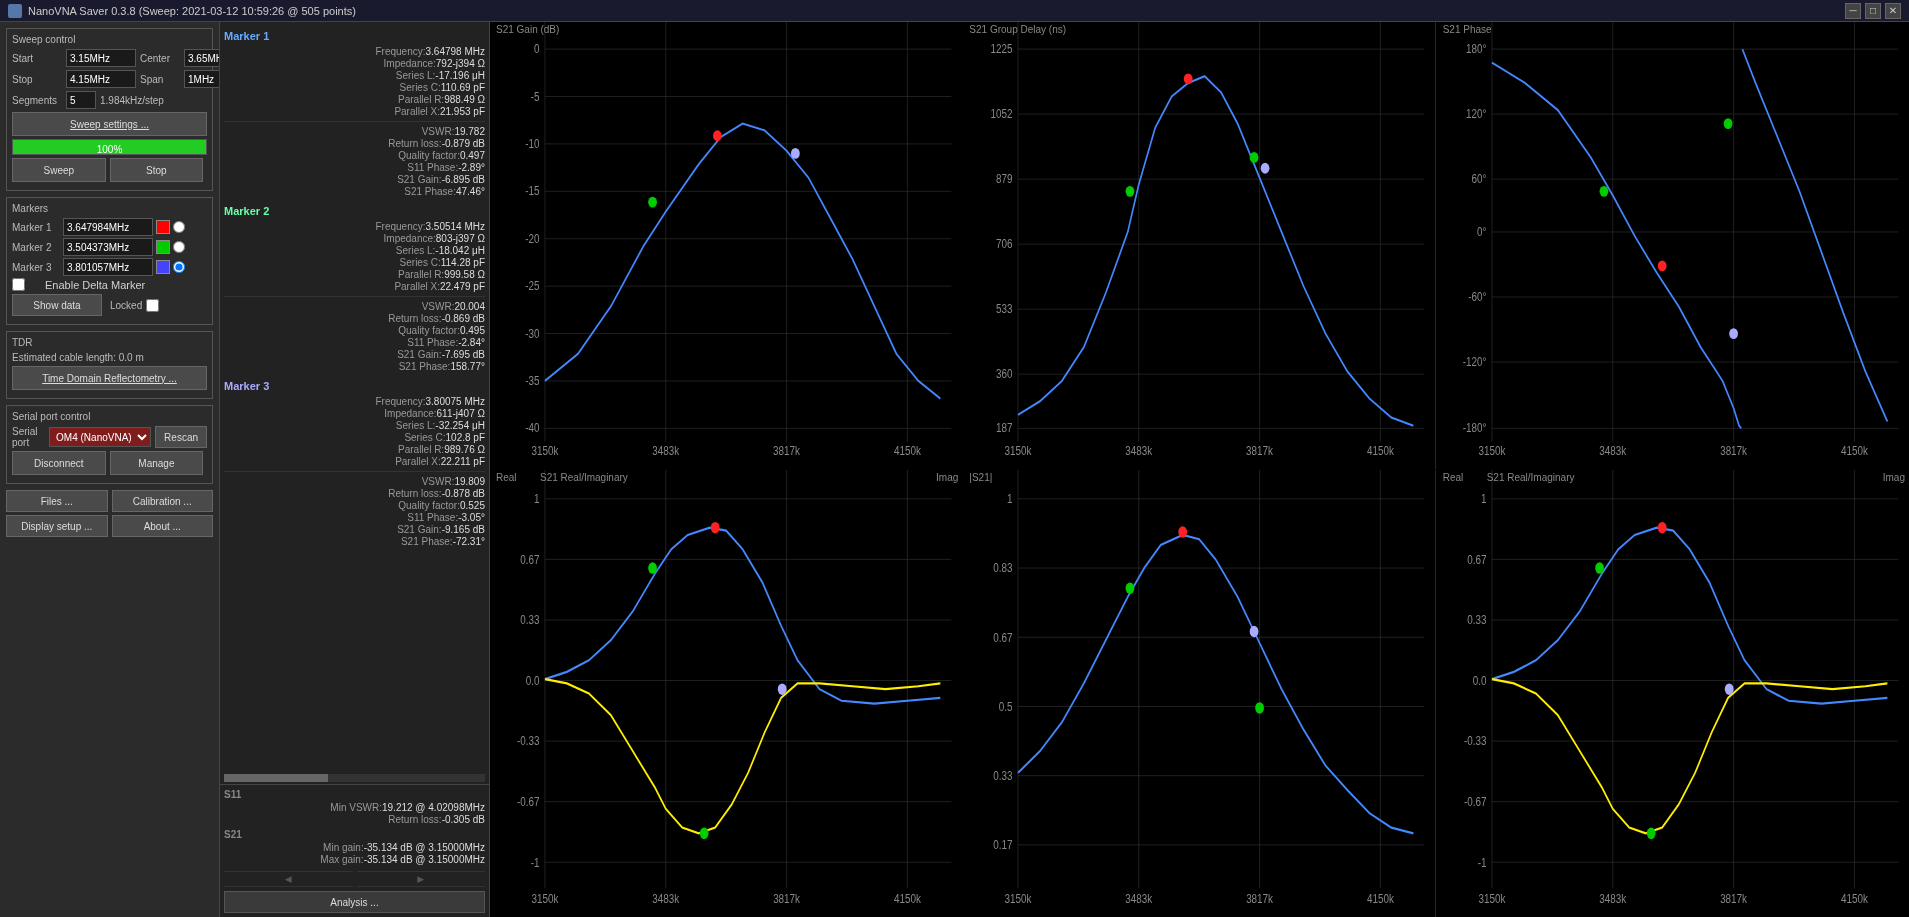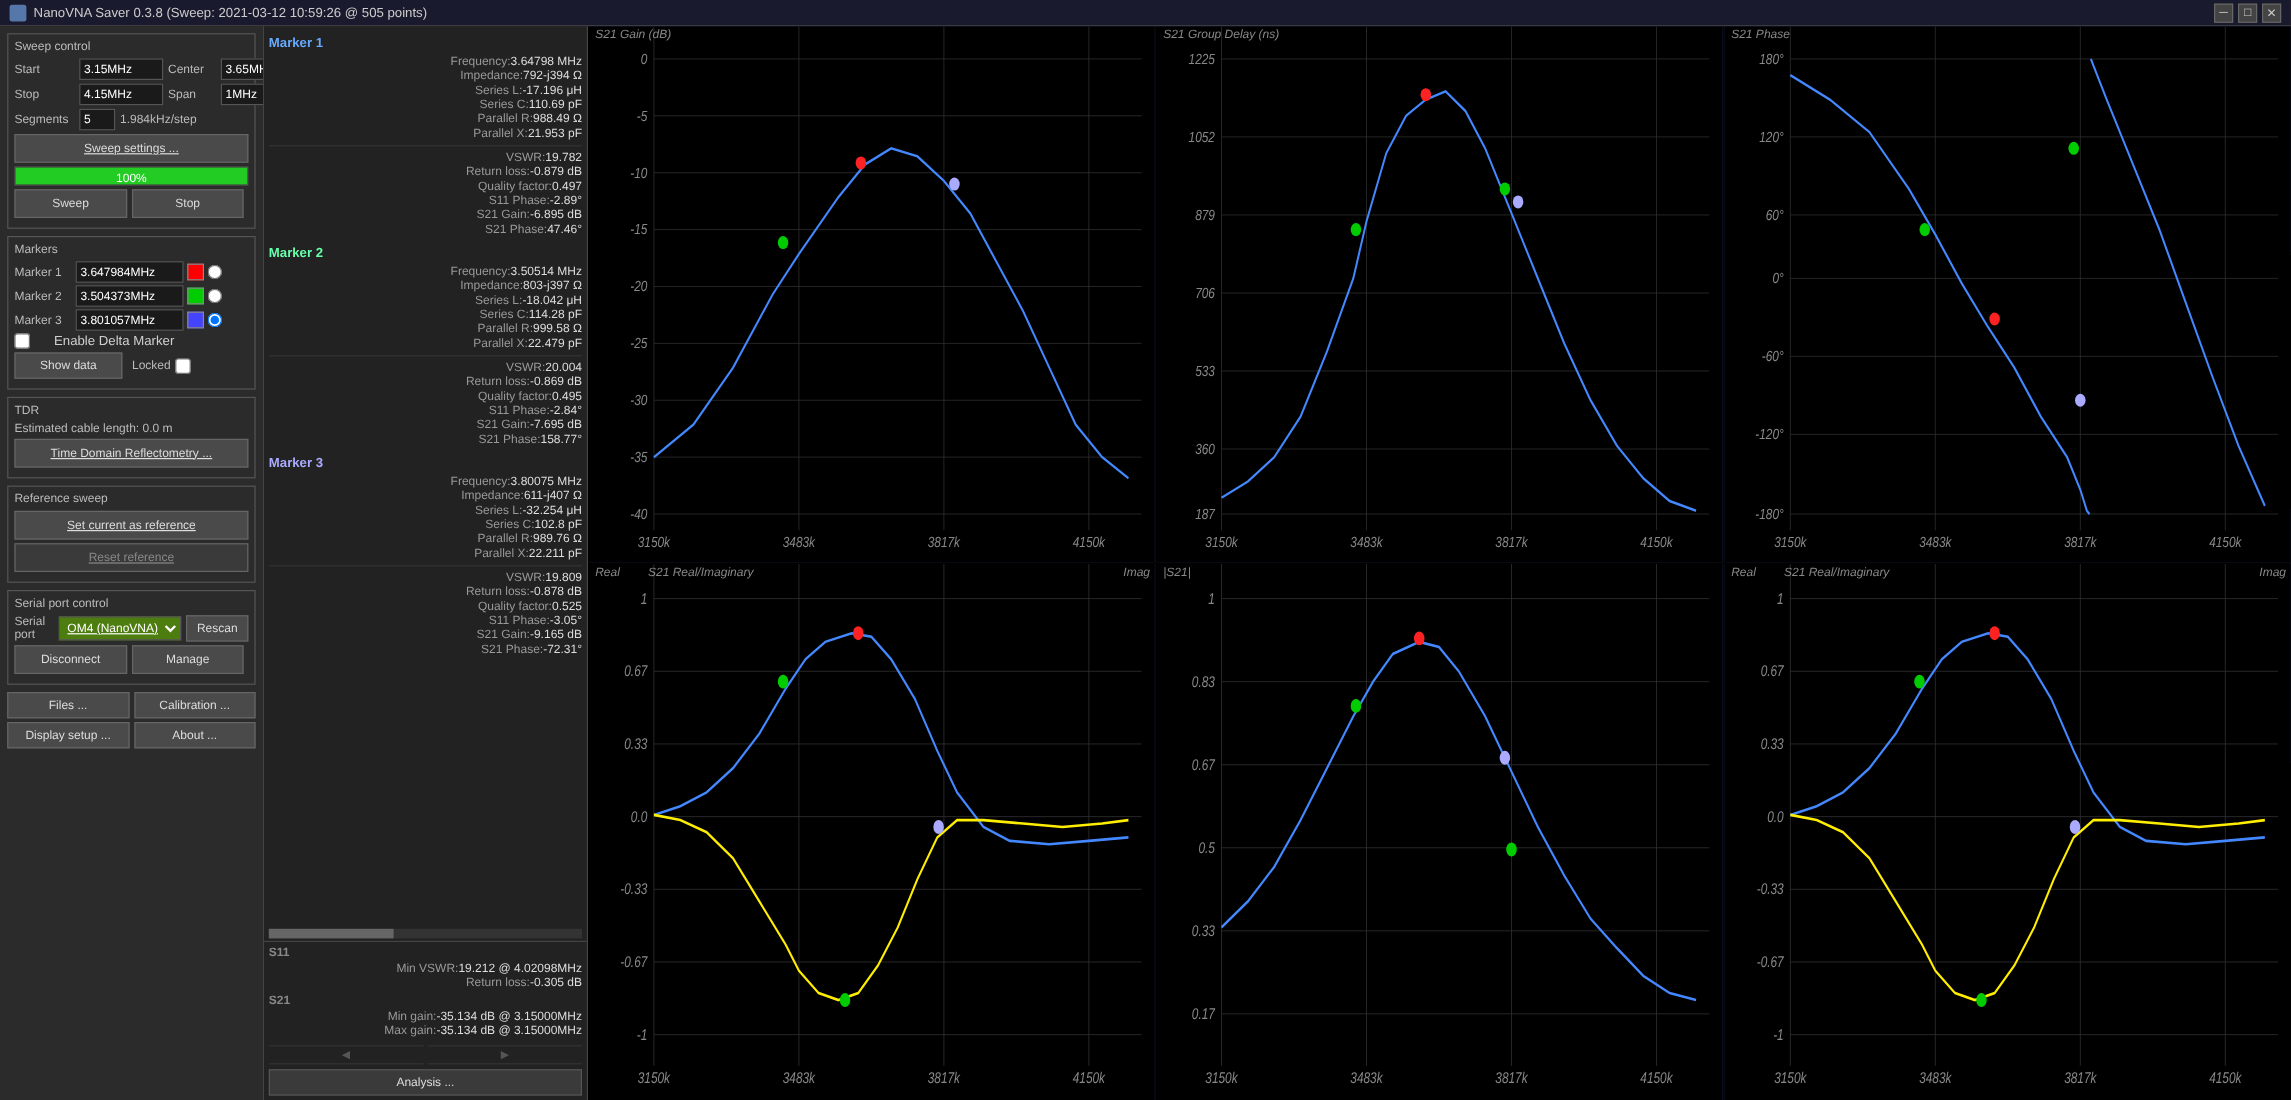--- a/index.html
+++ b/index.html
@@ -132,27 +132,26 @@
       flex-shrink: 0;
     }
     .checkbox-row {
       display: flex; align-items: center; gap: 20px;
       margin-bottom: 3px;
     }
     .tdr-section { margin-bottom: 6px; }
     .cable-len { font-size: 10px; color: #bbb; margin-bottom: 3px; }
     .serial-row { display: flex; gap: 4px; margin-bottom: 3px; align-items: center; }
     .select-field {
-      background: #4d7c0f;
+      background: #7f1d1d;
       border: 1px solid #555;
       color: #fff;
       font-size: 10px;
       padding: 1px 2px;
       height: 20px;
-      text-decoration: underline;
     }
 
     
     .middle-panel {
       width: 270px;
       background: #222;
       border-right: 1px solid #444;
       display: flex;
       flex-direction: column;
       overflow: hidden;
@@ -198,24 +197,23 @@
     
     .charts-panel {
       flex: 1;
       display: grid;
       grid-template-columns: 1fr 1fr 1fr;
       grid-template-rows: 1fr 1fr;
       gap: 1px;
       background: #000;
     }
     .chart-container {
-      background: #0f172a;
+      background: #4c1d95;
       position: relative;
       overflow: hidden;
-      font-style: italic;
     }
     .chart-title {
       position: absolute;
       top: 2px;
       left: 6px;
       font-size: 10px;
       color: #888;
       z-index: 5;
     }
     .chart-svg {
@@ -307,25 +305,20 @@
         <input type="checkbox" style="">
       </div>
     </div>
 
     <div class="group-box tdr-section">
       <div class="group-box-title">TDR</div>
       <div class="cable-len">Estimated cable length: 0.0 m</div>
       <button class="btn btn-full">Time Domain Reflectometry ...</button>
     </div>
 
-    <div class="group-box">
-      <div class="group-box-title">Reference sweep</div>
-      <button class="btn btn-full">Set current as reference</button>
-      <button class="btn btn-full" style="background:#3a3a3a;color:#888">Reset reference</button>
-    </div>
 
     <div class="group-box">
       <div class="group-box-title">Serial port control</div>
       <div class="serial-row">
         <span style="font-size:10px;color:#bbb">Serial port</span>
         <select class="select-field">
           <option>OM4 (NanoVNA)</option>
         </select>
         <button class="btn">Rescan</button>
       </div>

